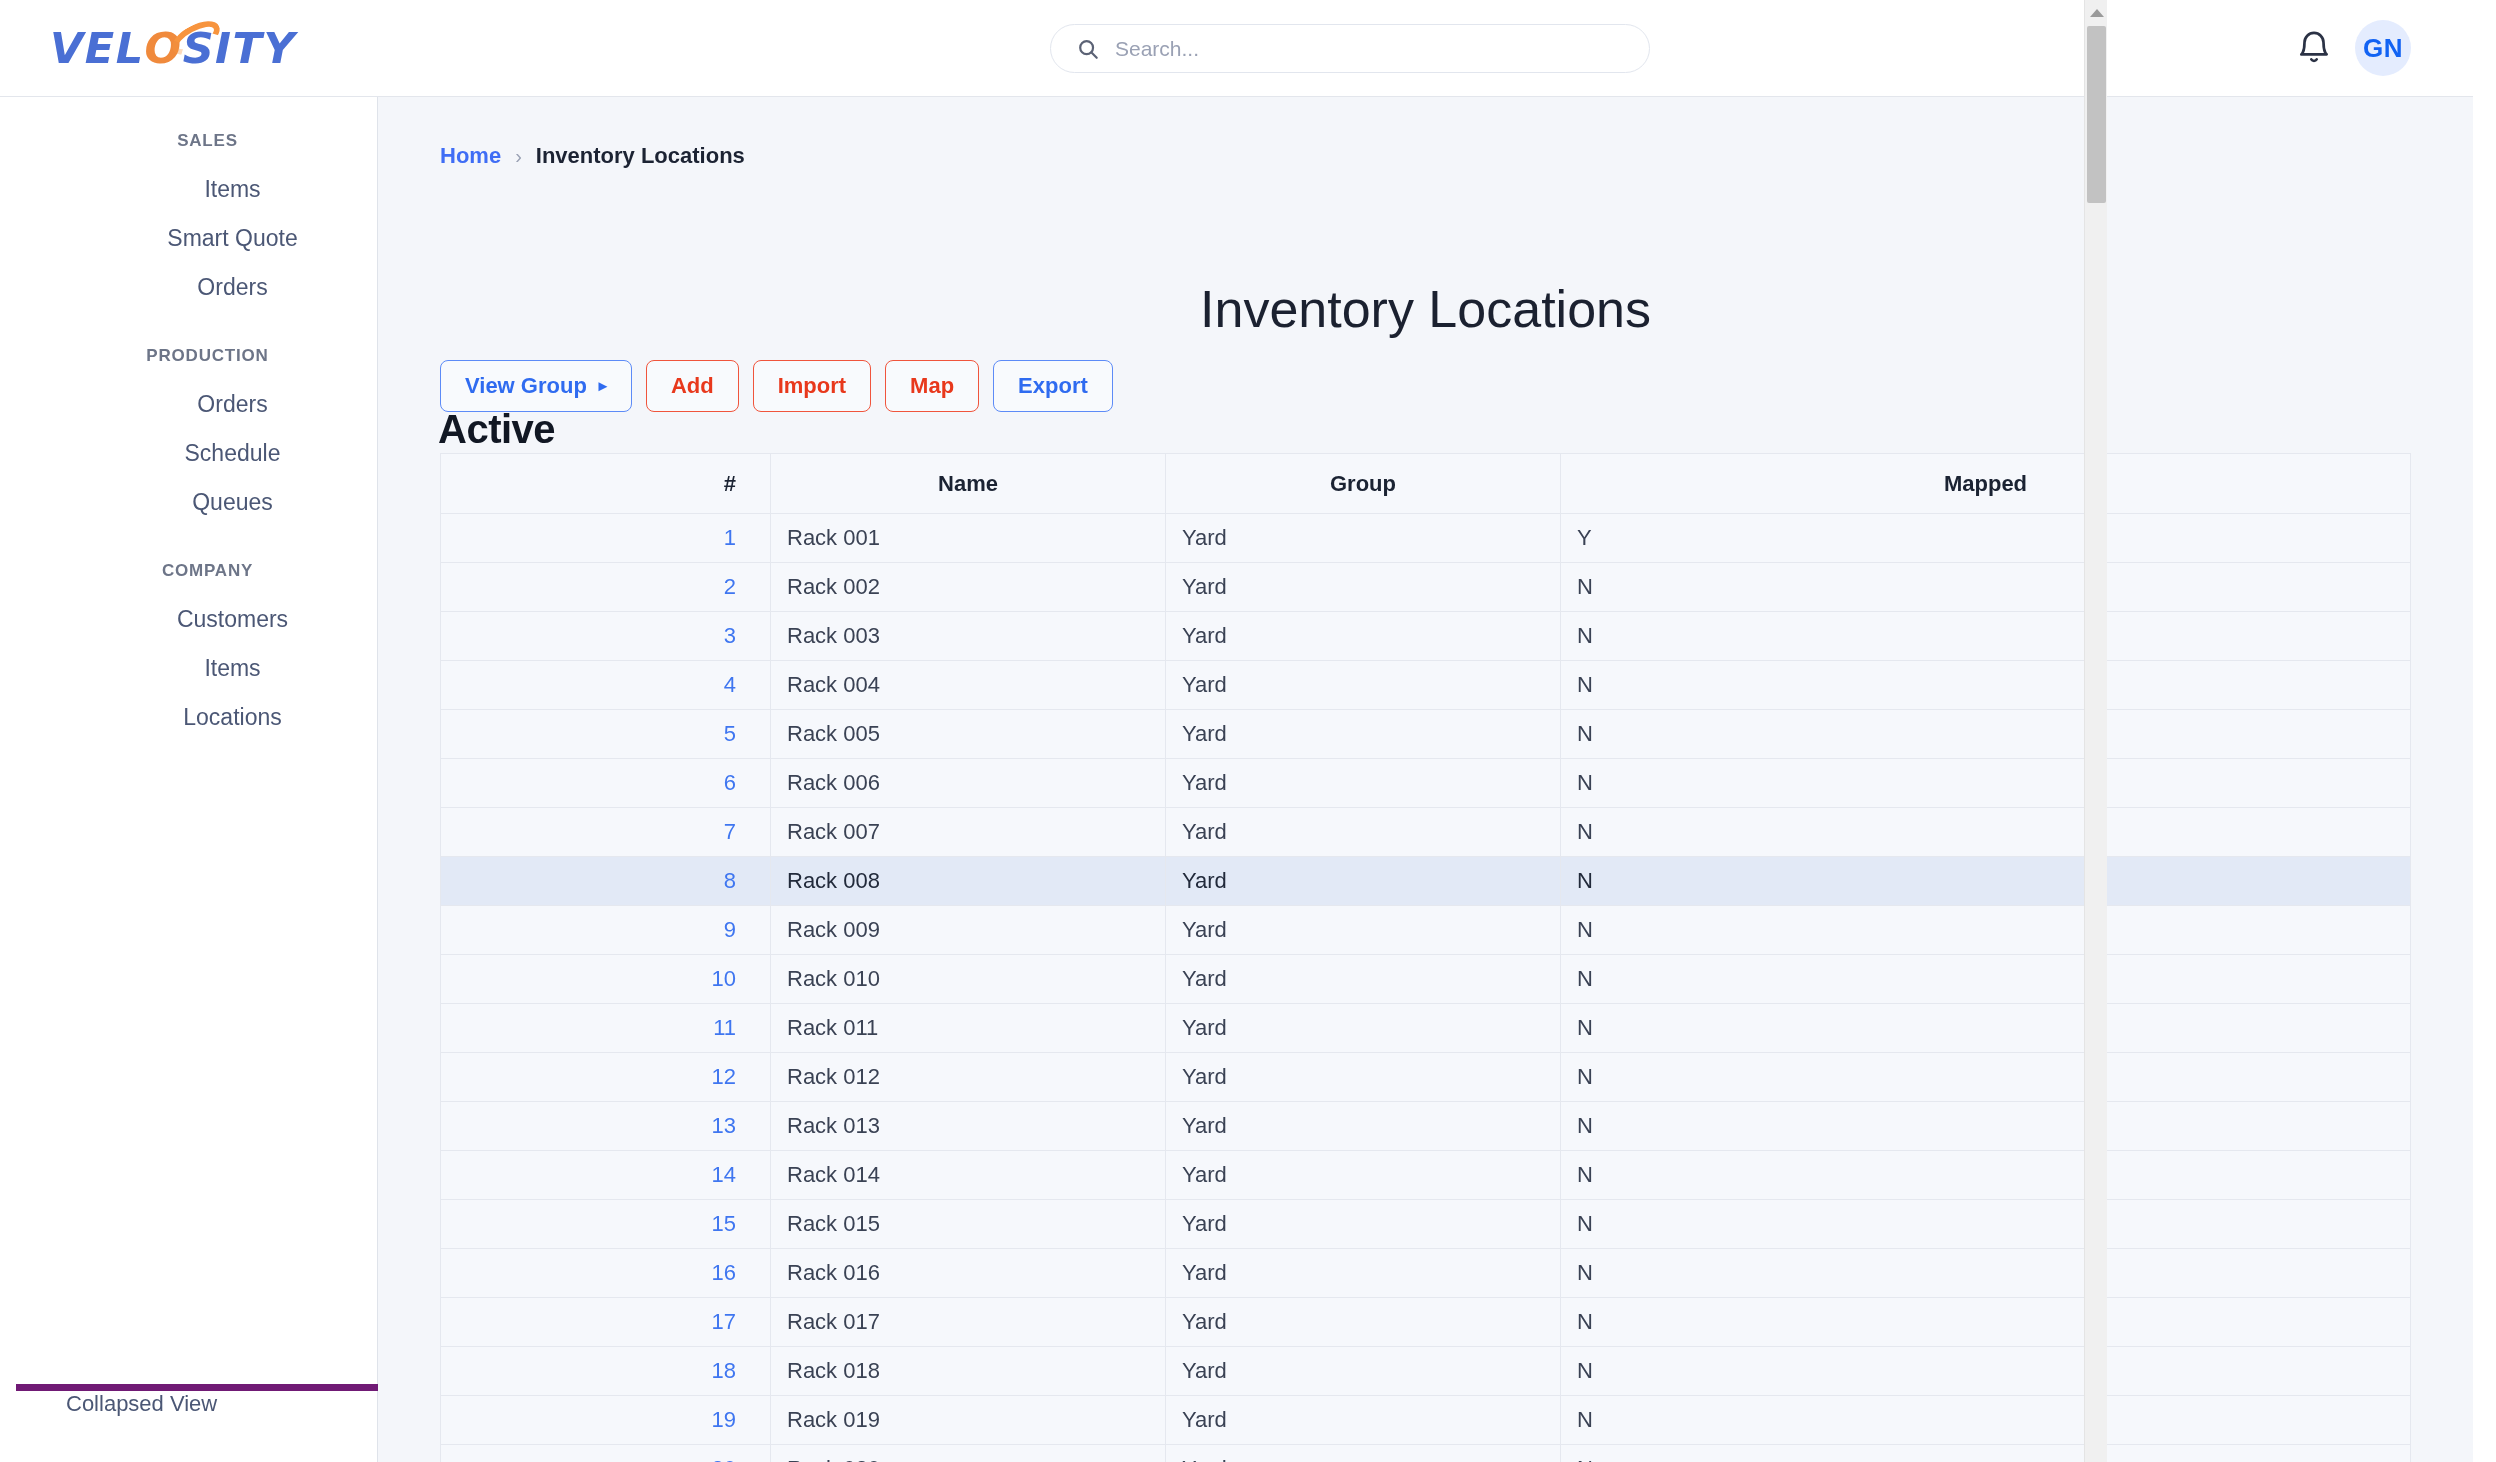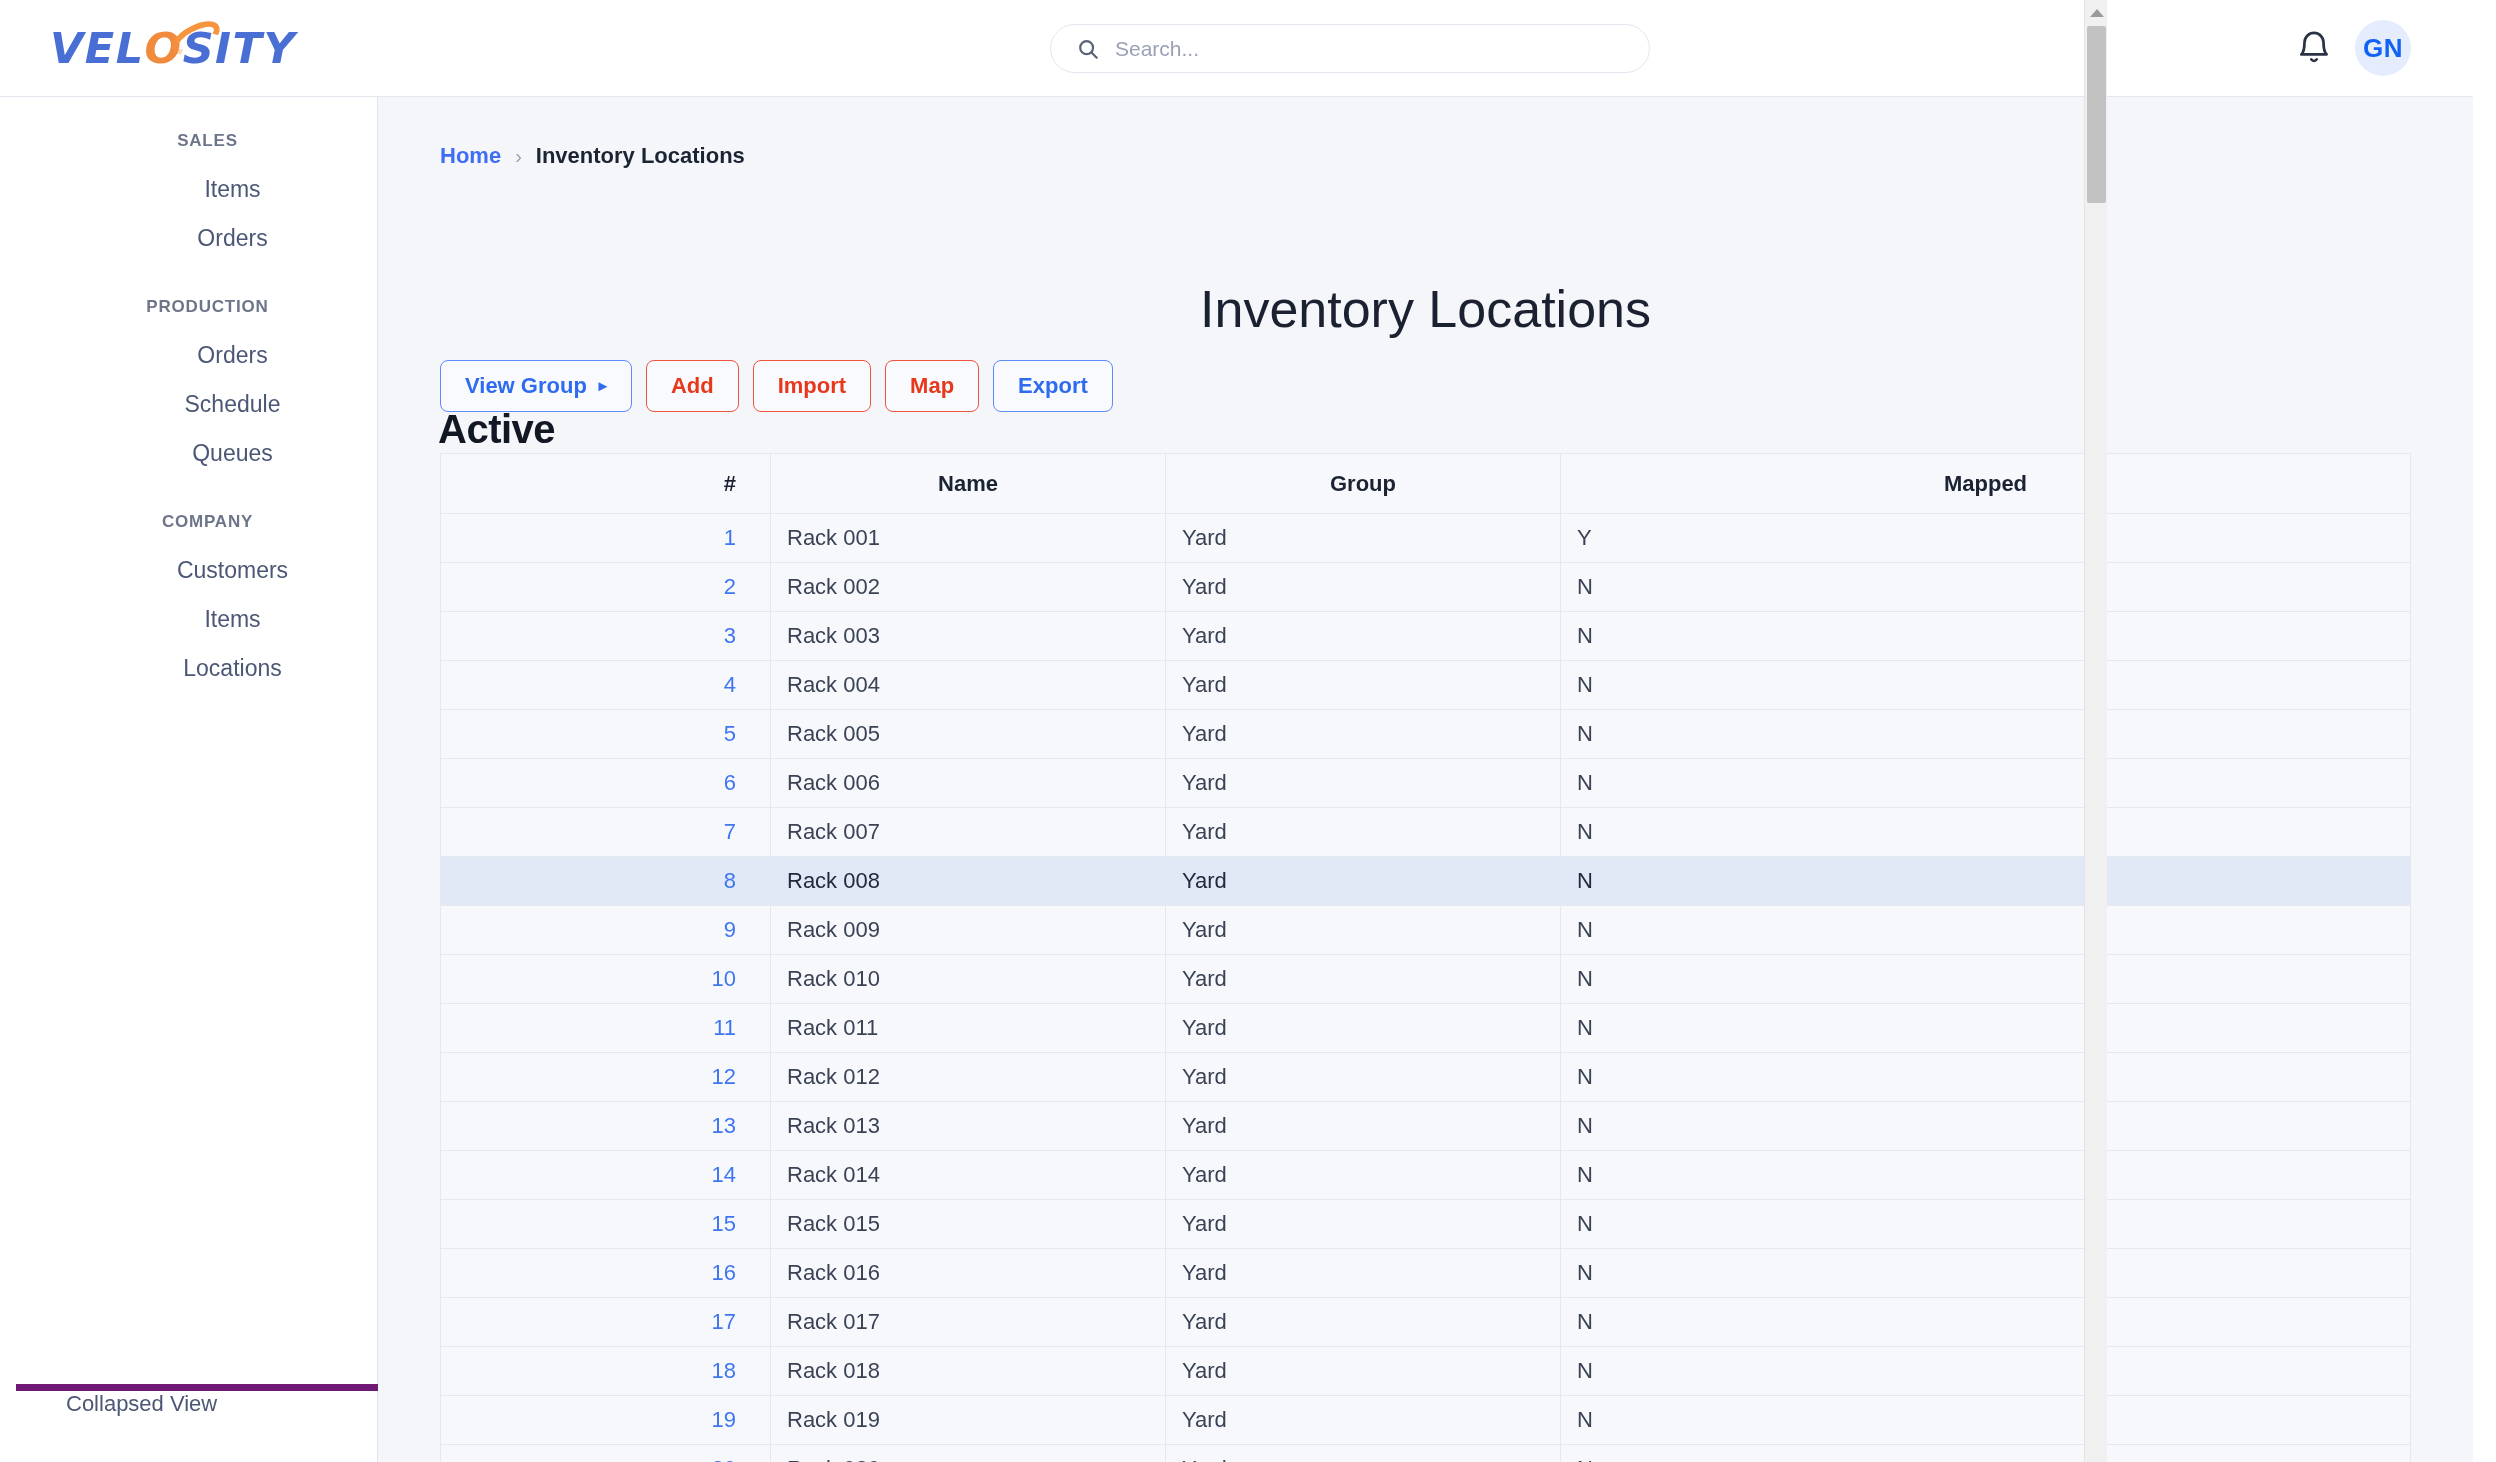--- a/index.html
+++ b/index.html
@@ -232,20 +232,21 @@
 
     <div class="avatar">
       <span>GN</span>
     </div>
   </div>
 
   <div class="sidebar">
     <div class="nav-section">
       <div class="nav-head">SALES</div>
       <a class="nav-item">Items</a>
+      <a class="nav-item">Smart Quote</a>
       <a class="nav-item">Orders</a>
     </div>
 
     <div class="nav-section">
       <div class="nav-head">PRODUCTION</div>
       <a class="nav-item">Orders</a>
       <a class="nav-item">Schedule</a>
       <a class="nav-item">Queues</a>
     </div>
 

